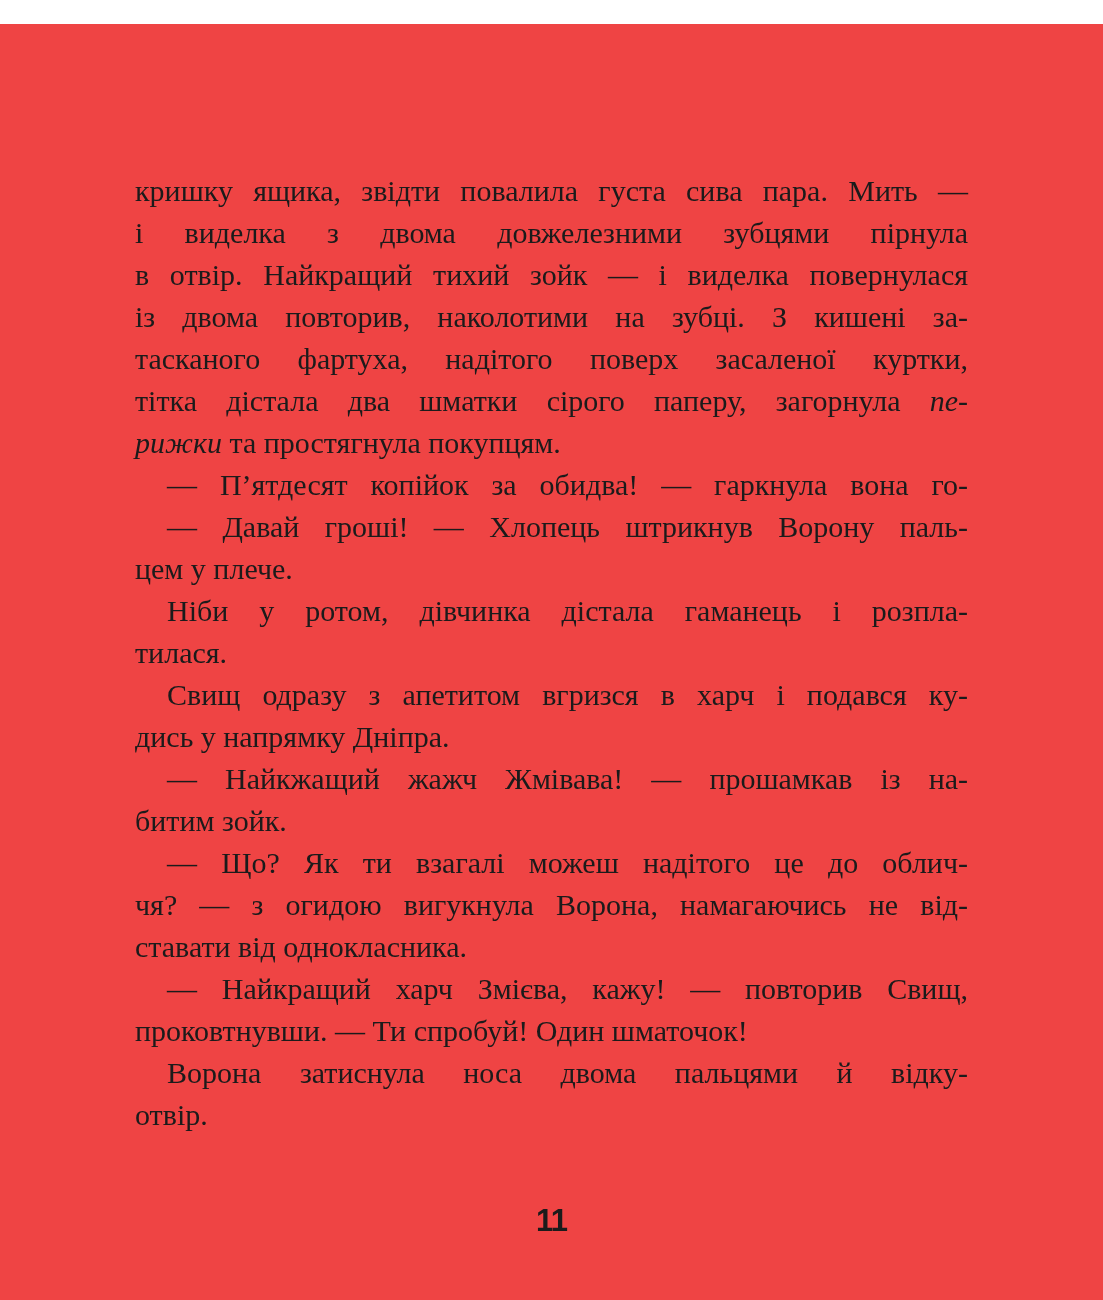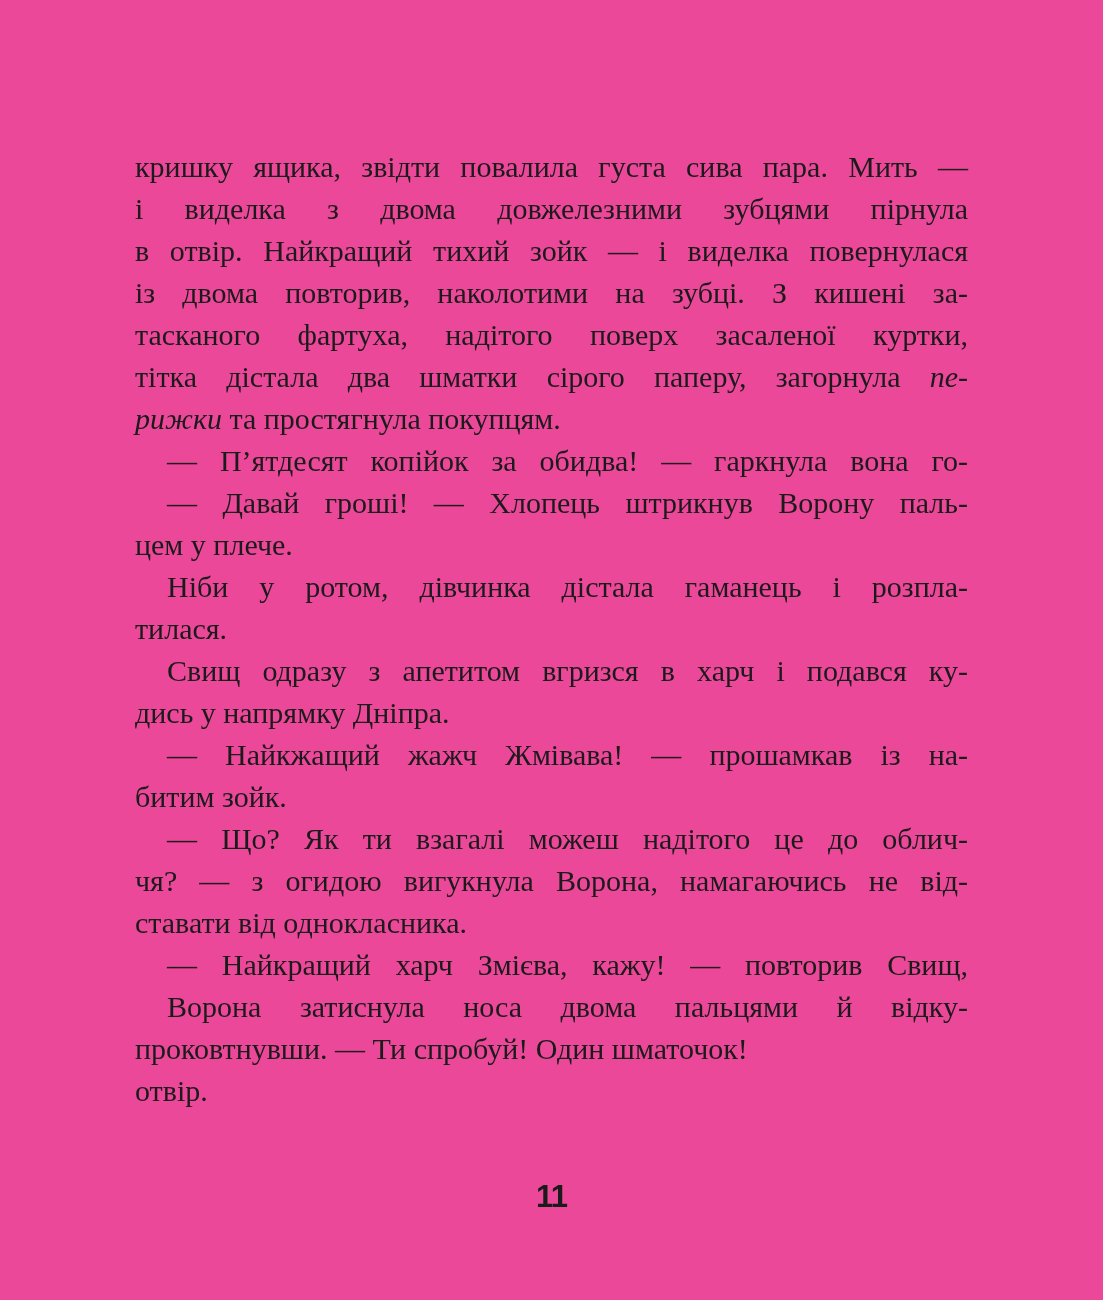--- a/index.html
+++ b/index.html
@@ -11,21 +11,22 @@
     width: 1103px;
     height: 1300px;
     position: relative;
     font-family: "Liberation Serif", "DejaVu Serif", serif;
     color: #1b1b1b;
     overflow: hidden;
   }
   .book-page {
     position: absolute;
     inset: 0;
-    background: #ec4899;
+    background: #ef4444;
+    margin-top: 24px;
   }
   .text-block {
     position: absolute;
     left: 135px;
     top: 146px;
     width: 833px;
     font-size: 30px;
   }
   .line {
     height: 42px;
@@ -77,18 +78,18 @@
       <div class="line indent"><span>Ніби у ротом, дівчинка дістала гаманець і розпла-</span></div>
       <div class="line last"><span>тилася.</span></div>
       <div class="line indent"><span>Свищ одразу з апетитом вгризся в харч і подався ку-</span></div>
       <div class="line last"><span>дись у напрямку Дніпра.</span></div>
       <div class="line indent"><span>— Найкжащий жажч Жмівава! — прошамкав із на-</span></div>
       <div class="line last"><span>битим зойк.</span></div>
       <div class="line indent"><span>— Що? Як ти взагалі можеш надітого це до облич-</span></div>
       <div class="line"><span>чя? — з огидою вигукнула Ворона, намагаючись не від-</span></div>
       <div class="line last"><span>ставати від однокласника.</span></div>
       <div class="line indent"><span>— Найкращий харч Змієва, кажу! — повторив Свищ,</span></div>
+      <div class="line last"><span>проковтнувши. — Ти спробуй! Один шматочок!</span></div>
       <div class="line indent"><span>Ворона затиснула носа двома пальцями й відку-</span></div>
-      <div class="line last"><span>проковтнувши. — Ти спробуй! Один шматочок!</span></div>
       <div class="line last"><span>отвір.</span></div>
     </div>
   <div class="page-number">11</div>
 </div>
 
 </body></html>

